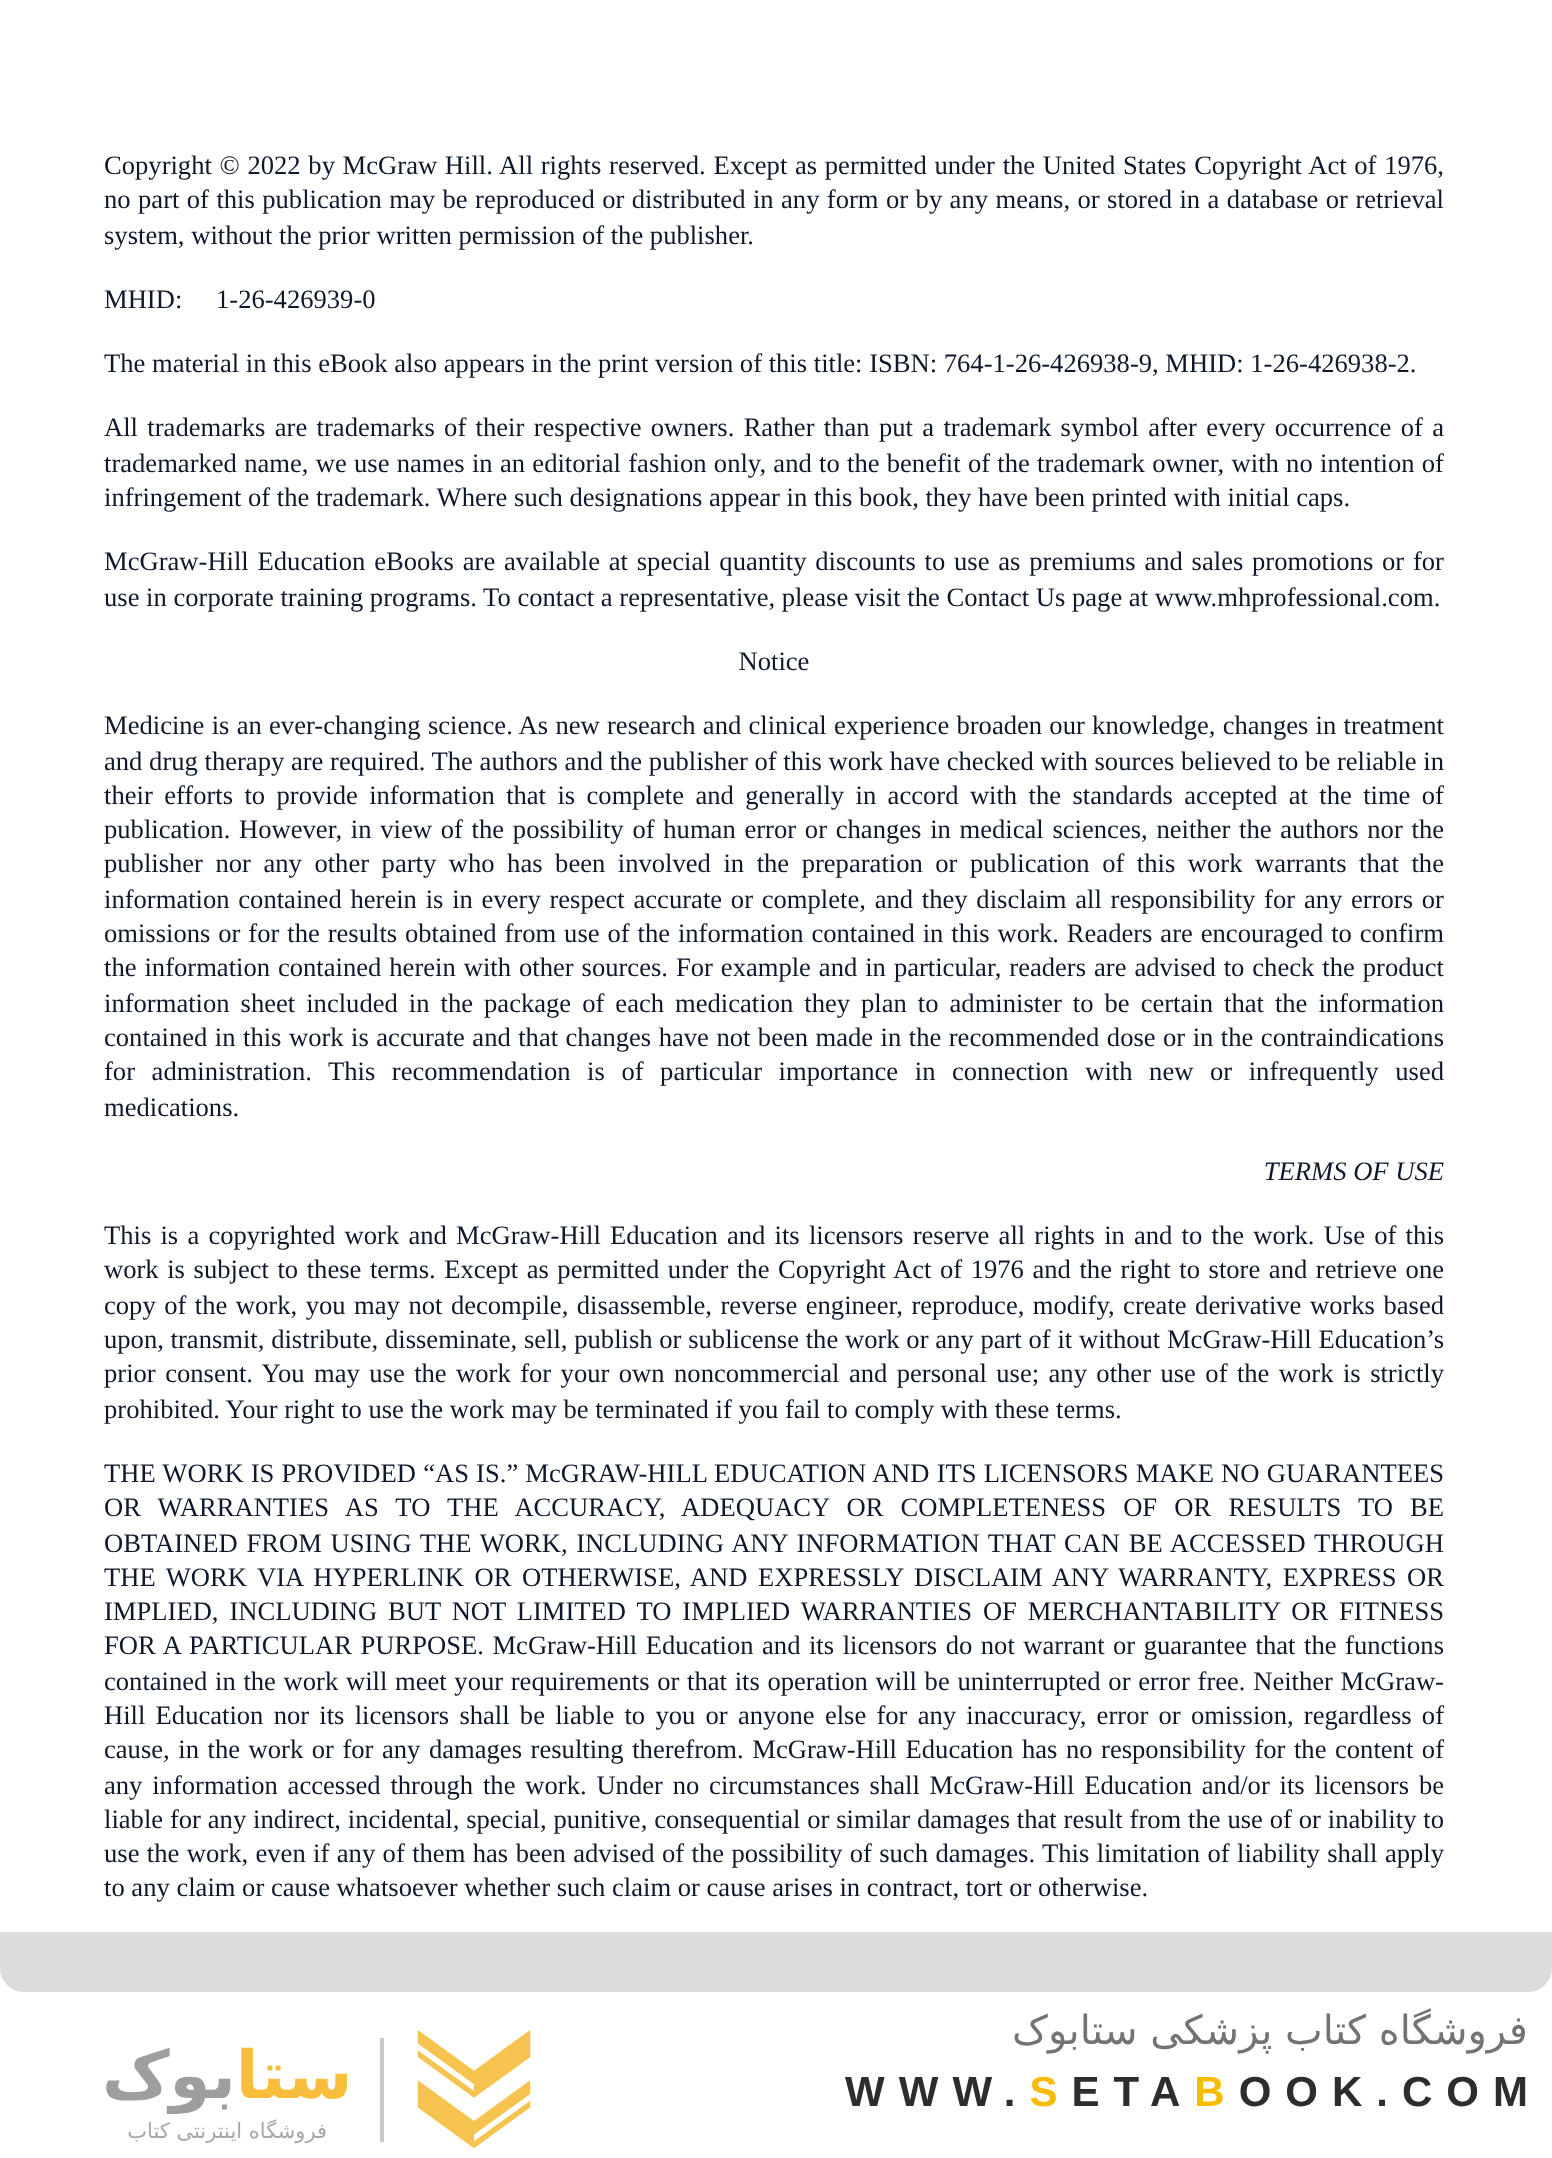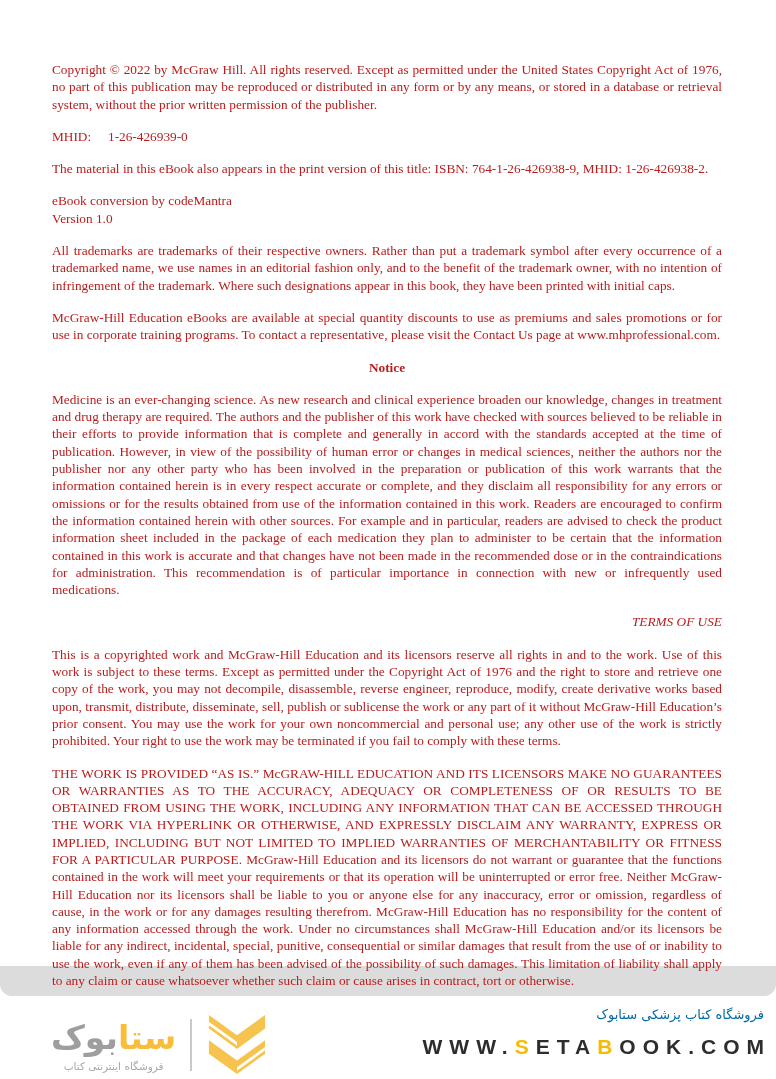--- a/index.html
+++ b/index.html
@@ -16,34 +16,34 @@
   .scan-band {
     position: absolute;
     left: 0; right: 0; top: 966px; height: 30px;
     background: #dcdcdc;
     border-radius: 0 0 12px 12px;
     z-index: 0;
   }
 
   .doc {
     position: absolute;
-    left: 52px; top: 61px; width: 670px;
+    left: 52px; top: 74px; width: 670px;
     font-size: 13.3px;
     line-height: 17.3px;
-    color: #b91c1c;
+    color: #0f172a;
     z-index: 1;
   }
   .doc p, .doc .block { margin: 0 0 15px 0; text-align: justify; }
   .doc .plainblock { margin: 0 0 15px 0; text-align: left; }
   .idline { text-align: left; }
   .idlabel { display: inline-block; min-width: 56px; }
   .notice-heading {
     margin: 0 0 15px 0;
     font-size: 13.3px; line-height: 17.3px;
-    font-weight: bold; text-align: center;
+    font-weight: normal; text-align: center;
   }
   .terms-heading {
     margin: 0 0 15px 0;
     font-size: 13.3px; line-height: 17.3px;
     font-weight: normal; text-align: right; font-style: italic;
   }
 
   
   .footer { position: absolute; left: 0; right: 0; top: 1002px; height: 77px; z-index: 2; margin-left: 15px; }
 
@@ -68,22 +68,22 @@
     color: #a8a8a8;
     direction: rtl;
     margin-top: 1px;
   }
   .logo-divider { width: 2px; height: 52px; background: #c9c9c9; margin: 0 14px; }
   .emblem { display: block; }
 
   .footer-right { position: absolute; right: 12px; top: 0; text-align: right; }
   .store-title {
     font-family: "DejaVu Sans", sans-serif;
-    font-size: 13px; line-height: 26px;
-    color: #0369a1;
+    font-size: 20px; line-height: 26px;
+    color: #737373;
     direction: rtl;
     margin-bottom: 7px;
   }
   .site-url {
     font-family: "Liberation Sans", sans-serif;
     font-weight: bold;
     font-size: 21px; line-height: 24px;
     letter-spacing: 7px;
     margin-right: -7px;
     color: #2d2d2d;
@@ -104,24 +104,20 @@
     <p>Copyright © 2022 by McGraw Hill. All rights reserved. Except as permitted under the United States Copyright Act of 1976, no part of this publication may be reproduced or distributed in any form or by any means, or stored in a database or retrieval system, without the prior written permission of the publisher.</p>
 
     <div class="block">
       <div class="idline">
         <span class="idlabel">MHID:</span><span>1-26-426939-0</span>
       </div>
     </div>
 
     <p>The material in this eBook also appears in the print version of this title: ISBN: 764-1-26-426938-9, MHID: 1-26-426938-2.</p>
 
-    <div class="plainblock">
-      <div>eBook conversion by codeMantra</div>
-      <div>Version 1.0</div>
-    </div>
 
     <p>All trademarks are trademarks of their respective owners. Rather than put a trademark symbol after every occurrence of a trademarked name, we use names in an editorial fashion only, and to the benefit of the trademark owner, with no intention of infringement of the trademark. Where such designations appear in this book, they have been printed with initial caps.</p>
 
     <p>McGraw-Hill Education eBooks are available at special quantity discounts to use as premiums and sales promotions or for use in corporate training programs. To contact a representative, please visit the Contact Us page at www.mhprofessional.com.</p>
 
     <h2 class="notice-heading">Notice</h2>
 
     <p>Medicine is an ever-changing science. As new research and clinical experience broaden our knowledge, changes in treatment and drug therapy are required. The authors and the publisher of this work have checked with sources believed to be reliable in their efforts to provide information that is complete and generally in accord with the standards accepted at the time of publication. However, in view of the possibility of human error or changes in medical sciences, neither the authors nor the publisher nor any other party who has been involved in the preparation or publication of this work warrants that the information contained herein is in every respect accurate or complete, and they disclaim all responsibility for any errors or omissions or for the results obtained from use of the information contained in this work. Readers are encouraged to confirm the information contained herein with other sources. For example and in particular, readers are advised to check the product information sheet included in the package of each medication they plan to administer to be certain that the information contained in this work is accurate and that changes have not been made in the recommended dose or in the contraindications for administration. This recommendation is of particular importance in connection with new or infrequently used medications.</p>
 
     <h3 class="terms-heading">TERMS OF USE</h3>

